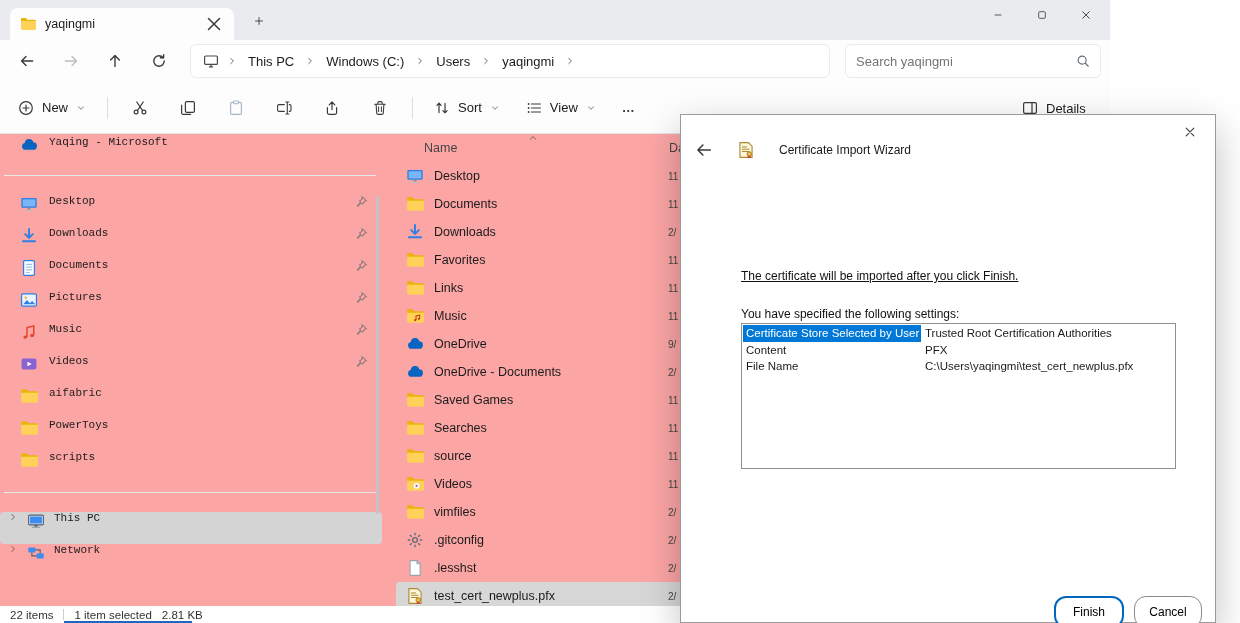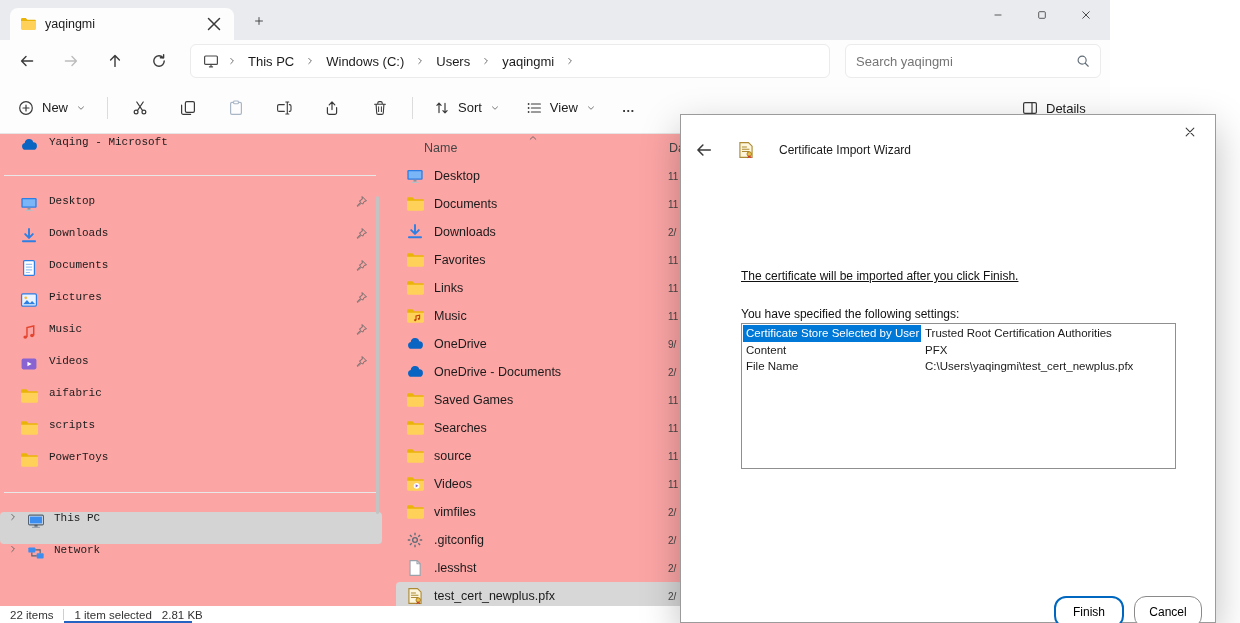--- a/index.html
+++ b/index.html
@@ -446,30 +446,30 @@
           </span>
           <span class="side-label">aifabric</span>
         </div>
         <div class="side-item">
           <span class="ic ic18">
             <svg viewBox="0 0 16 16">
               <path fill="#eab308" d="M1 3.4c0-.7.6-1.3 1.3-1.3h3.5l1.5 1.6h7.4c.7 0 1.3.6 1.3 1.3v.6H1z"></path>
               <path fill="#ffd159" d="M1 5.2h15v7.4c0 .7-.6 1.3-1.3 1.3H2.3c-.7 0-1.3-.6-1.3-1.3z"></path>
             </svg>
           </span>
+          <span class="side-label">PowerToys</span>
+        </div>
+        <div class="side-item">
+          <span class="ic ic18">
+            <svg viewBox="0 0 16 16">
+              <path fill="#eab308" d="M1 3.4c0-.7.6-1.3 1.3-1.3h3.5l1.5 1.6h7.4c.7 0 1.3.6 1.3 1.3v.6H1z"></path>
+              <path fill="#ffd159" d="M1 5.2h15v7.4c0 .7-.6 1.3-1.3 1.3H2.3c-.7 0-1.3-.6-1.3-1.3z"></path>
+            </svg>
+          </span>
           <span class="side-label">scripts</span>
-        </div>
-        <div class="side-item">
-          <span class="ic ic18">
-            <svg viewBox="0 0 16 16">
-              <path fill="#eab308" d="M1 3.4c0-.7.6-1.3 1.3-1.3h3.5l1.5 1.6h7.4c.7 0 1.3.6 1.3 1.3v.6H1z"></path>
-              <path fill="#ffd159" d="M1 5.2h15v7.4c0 .7-.6 1.3-1.3 1.3H2.3c-.7 0-1.3-.6-1.3-1.3z"></path>
-            </svg>
-          </span>
-          <span class="side-label">PowerToys</span>
         </div>
       </div>
     <div class="side-div"></div>
     <div id="side-tree">
         <div class="side-item tree selected">
           <span class="ic ic10">
             <svg viewBox="0 0 16 16">
               <path d="M6 3.8L10.2 8 6 12.2" fill="none" stroke="#5a5a5a" stroke-width="1.4" stroke-linecap="round" stroke-linejoin="round"></path>
             </svg>
           </span>

